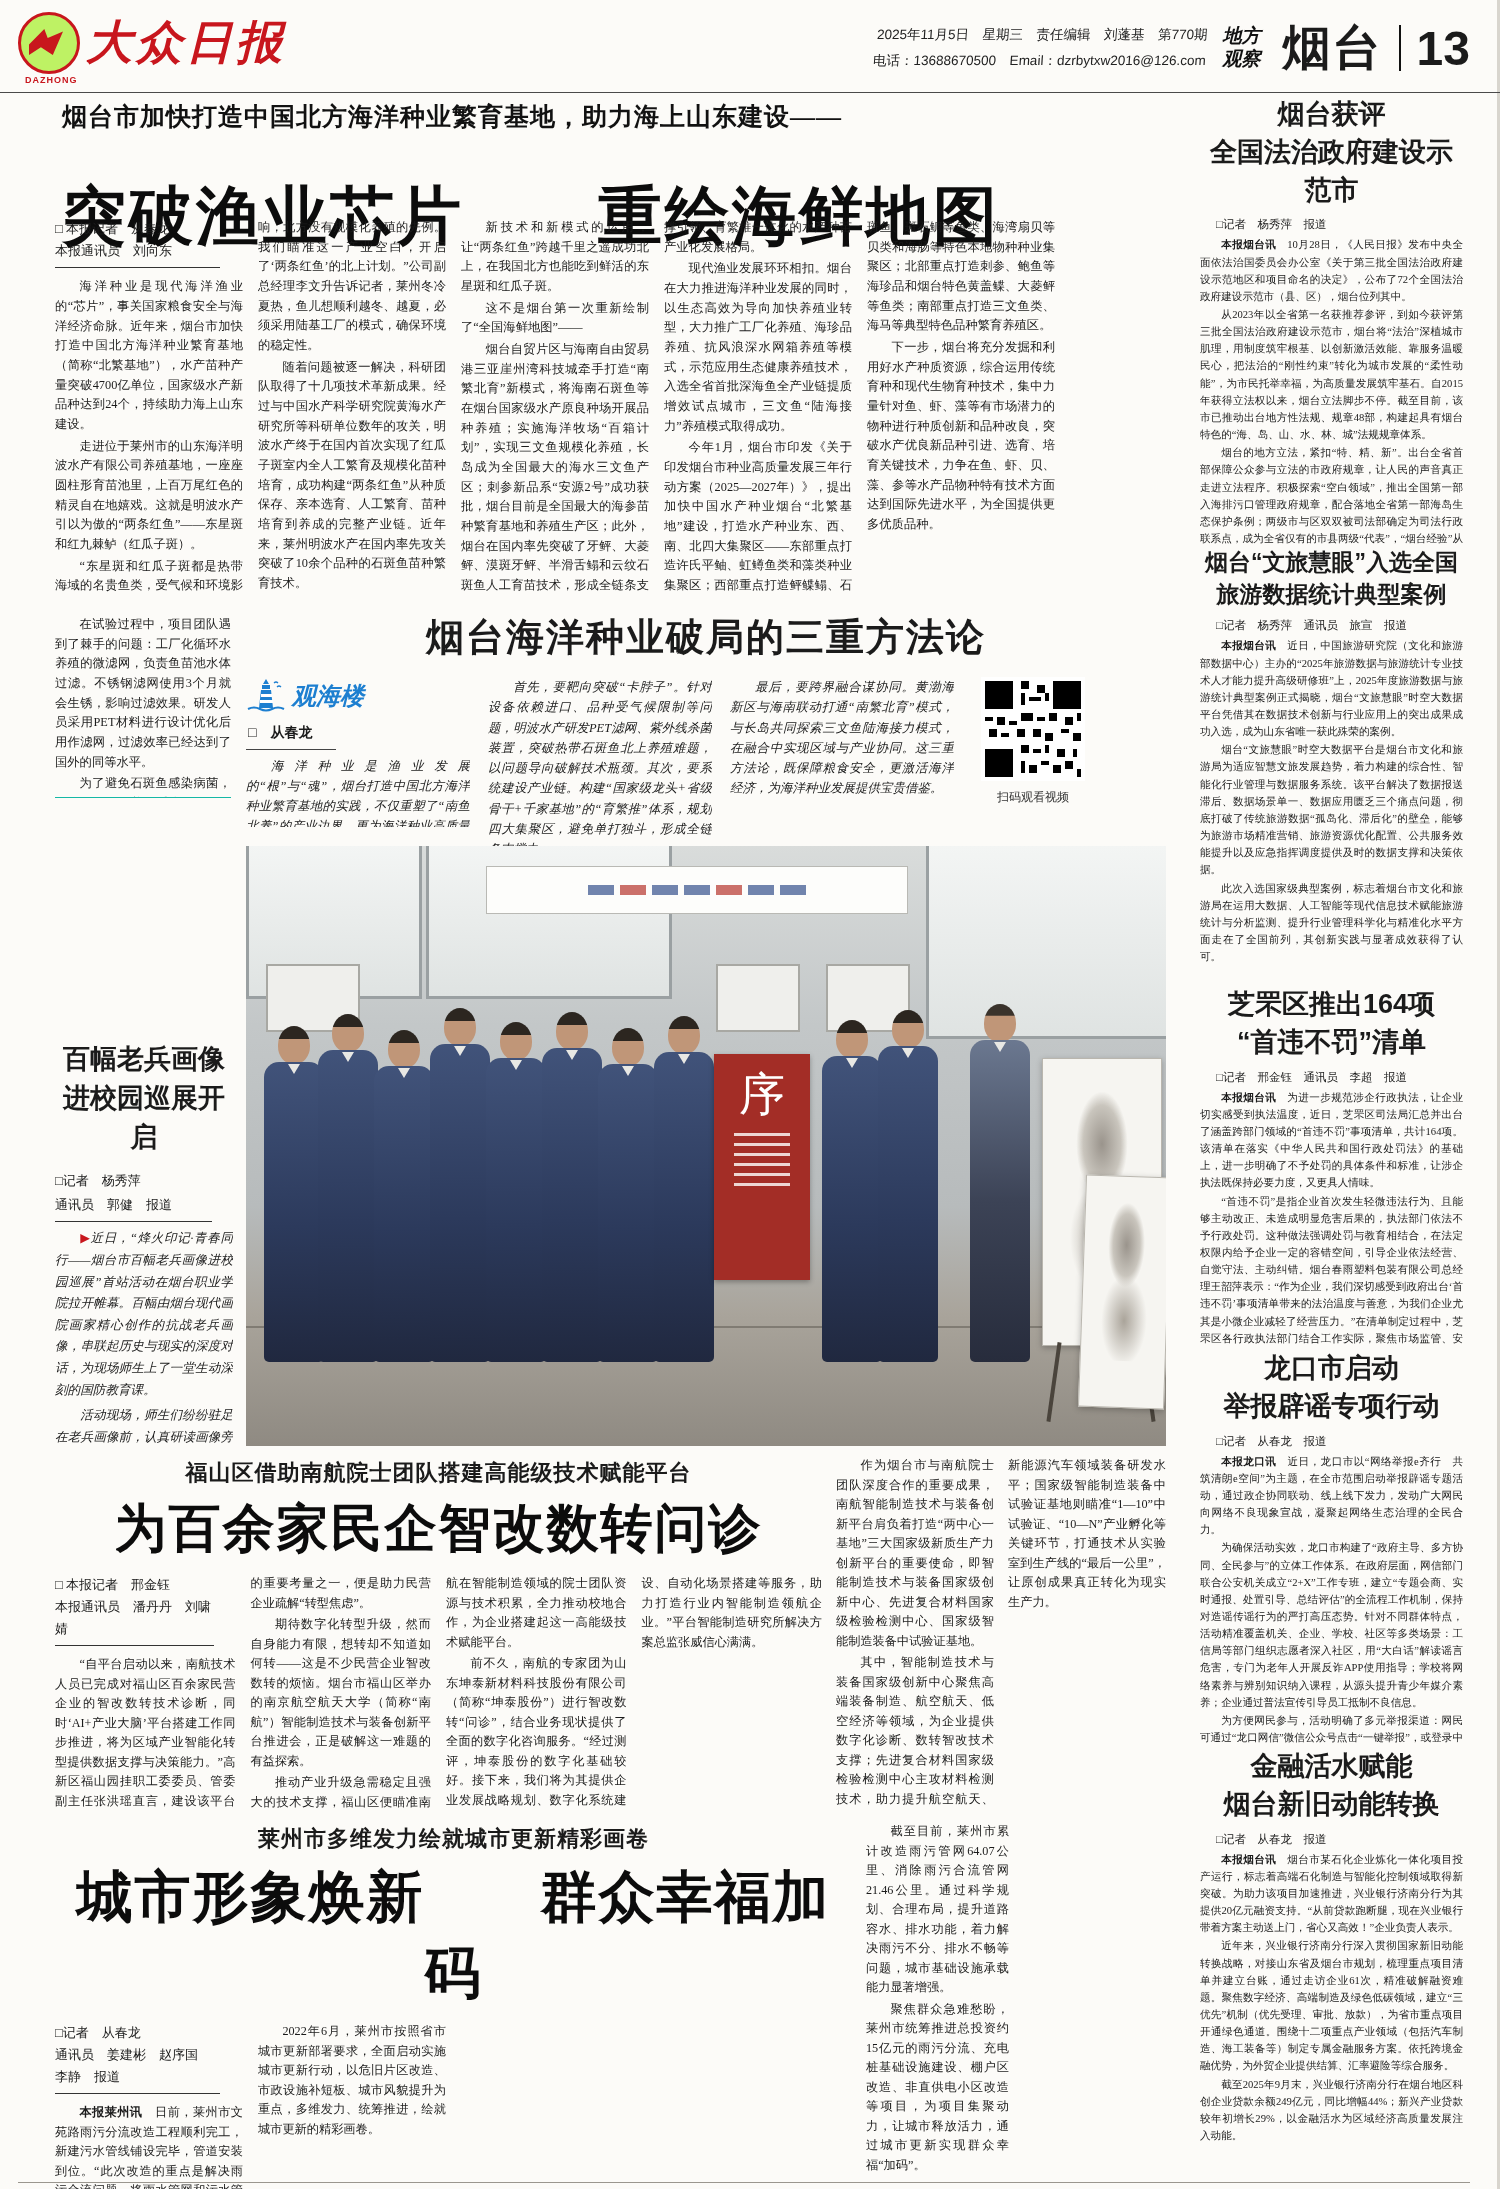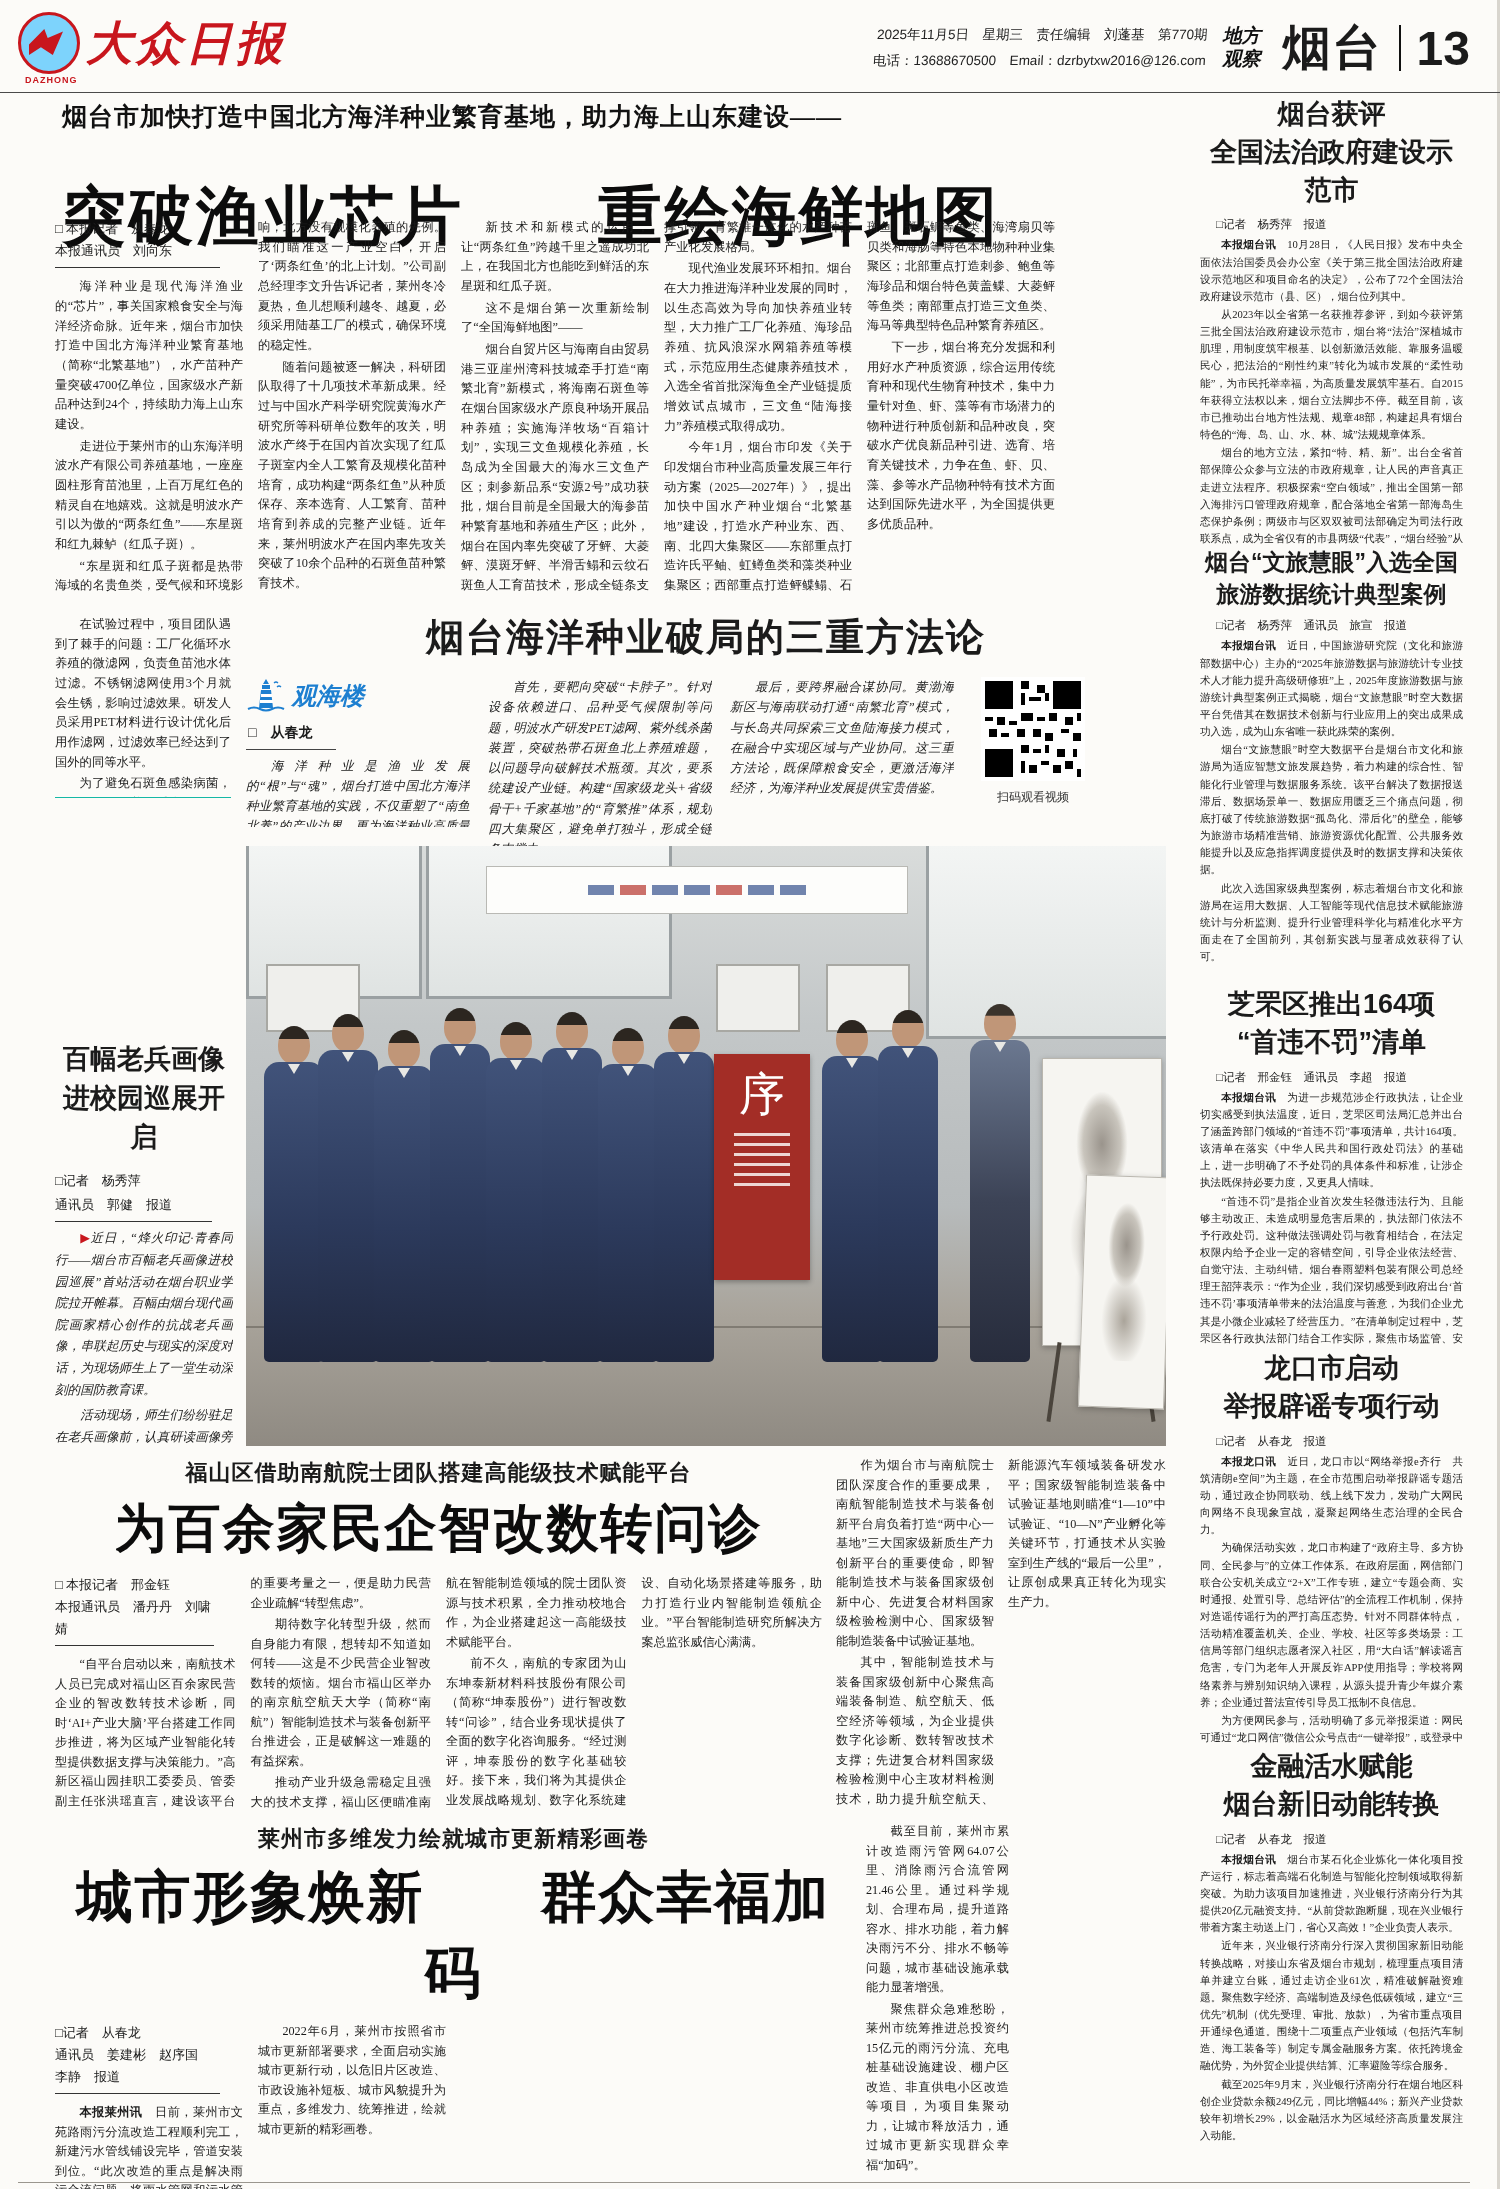--- a/index.html
+++ b/index.html
@@ -2,25 +2,25 @@
 <html><head>
 <meta charset="utf-8">
 <style>
   html,body{margin:0;padding:0;background:#e8e6e1;}
   .page{position:relative;width:1500px;height:2189px;margin:0 auto;background:#fcfbf8;
         font-family:"Liberation Serif","DejaVu Serif",serif;color:#1b1b1b;overflow:hidden;
         box-shadow:inset -3px 0 0 #d8d5ce;}
   
   .masthead{position:absolute;left:18px;top:10px;right:30px;height:78px;}
   .brand{position:absolute;left:0;top:2px;display:flex;align-items:center;gap:6px;}
-  .emblem{width:56px;height:56px;border:3px solid #c8161d;border-radius:50%;position:relative;background:#7dd3fc;}
+  .emblem{width:56px;height:56px;border:3px solid #c8161d;border-radius:50%;position:relative;background:#bef264;}
   .emblem:before{content:"";position:absolute;left:8px;top:14px;width:34px;height:26px;
     background:#c8161d;clip-path:polygon(0 60%,45% 0,55% 35%,100% 10%,70% 100%,35% 70%,0 100%);}
   .brand-cn{font-size:46px;font-weight:bold;font-style:italic;color:#c8161d;letter-spacing:4px;
-    font-family:Liberation Sans, sans-serif;line-height:1;}
+    font-family:Liberation Serif, serif;line-height:1;}
   .brand-latin{position:absolute;left:4px;top:60px;font-size:9px;color:#c8161d;font-weight:bold;
     font-family:"Liberation Sans","DejaVu Sans",sans-serif;letter-spacing:1px;}
   .mast-right{position:absolute;right:0;top:6px;display:flex;align-items:center;gap:16px;}
   .dateline{text-align:right;font-size:13.5px;line-height:1.9;color:#222;
     font-family:"Liberation Sans","DejaVu Sans",sans-serif;transform:skewX(-4deg);}
   .section-label{font-size:19px;font-weight:bold;font-style:italic;width:44px;line-height:1.2;
     font-family:"Liberation Sans","DejaVu Sans",sans-serif;color:#111;}
   .region{font-size:48px;font-weight:900;font-family:"Liberation Sans","DejaVu Sans",sans-serif;letter-spacing:2px;}
   .pagebar{width:2px;height:46px;background:#111;}
   .pagenum{font-size:48px;font-weight:700;font-family:"Liberation Sans","DejaVu Sans",sans-serif;}

